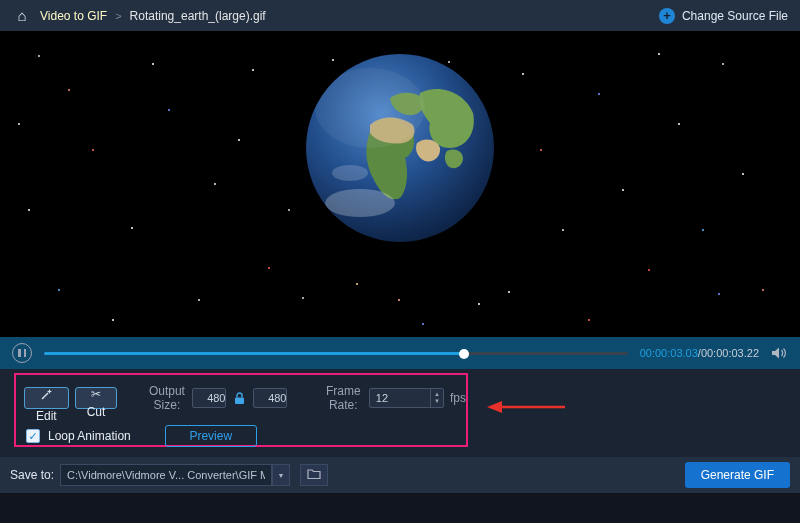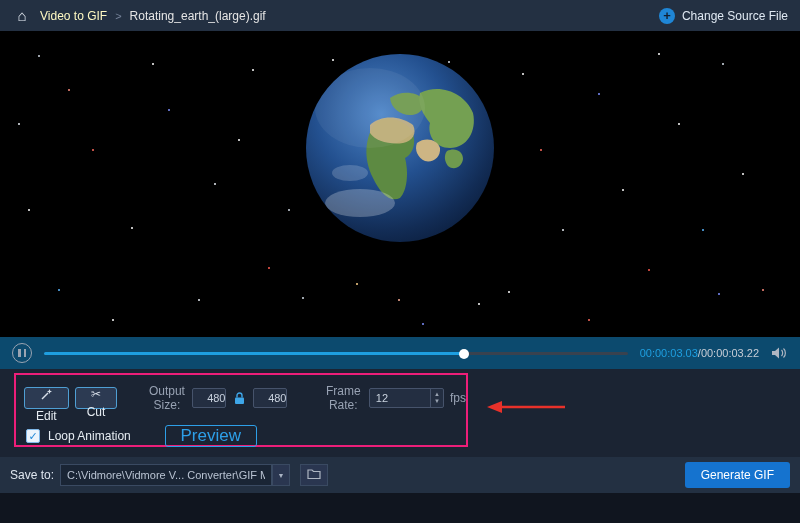--- a/index.html
+++ b/index.html
@@ -72,21 +72,21 @@
   .lock { display:inline-flex; margin:0 2px; cursor:pointer; }
   .spinbox { display:flex; align-items:stretch; height:20px; border:1px solid #46536b; border-radius:2px; background:#232e41;gap:36px; }
   .spin-in { width:24px; border:none; background:transparent; color:#c9d2de; font-size:11px; text-align:center; font-family:inherit; }
   .spins { display:flex; flex-direction:column; justify-content:center; border-left:1px solid #46536b; width:13px; }
   .spins span { color:#9aa4b2; font-size:6px; line-height:1.2; text-align:center; cursor:pointer; }
   .checkbox { width:14px; height:14px; background:#eaf3fc; border:1px solid #7fb7e8; border-radius:2px;
               display:flex; align-items:center; justify-content:center; cursor:pointer; }
   .checkbox .chk { color:#1f86d6; font-size:11px; font-weight:bold; line-height:1; }
   .looplbl { color:#e6ecf2; font-size:12px; }
   .previewbtn { margin-left:26px; width:92px; height:22px; background:transparent; border:1px solid #2d9fe8;
-                border-radius:3px; color:#2d9fe8; font-size:17px; cursor:pointer; font-family:inherit; }
+                border-radius:3px; color:#2d9fe8; font-size:12px; cursor:pointer; font-family:inherit; }
   .arrow { position:absolute; left:487px; top:31px; }
 
   
   .footer { height:36px; background:#233042; display:flex; align-items:center; padding:0 10px; gap:4px; flex:0 0 auto; }
   .savelbl { color:#dfe6ef; margin-right:2px; }
   .pathin { width:212px; height:22px; background:#1a2535; border:1px solid #3a4a62; color:#b9c3d2;
             font-size:11px; padding:0 6px; font-family:inherit; }
   .caretbtn { width:18px; height:22px; margin-left:-4px; background:#2a3650; border:1px solid #3a4a62;
               color:#aab4c4; font-size:7px; cursor:pointer; display:flex; align-items:center; justify-content:center; }
   .folderbtn { width:28px; height:22px; margin-left:6px; background:#2a3650; border:1px solid #3a4a62;

